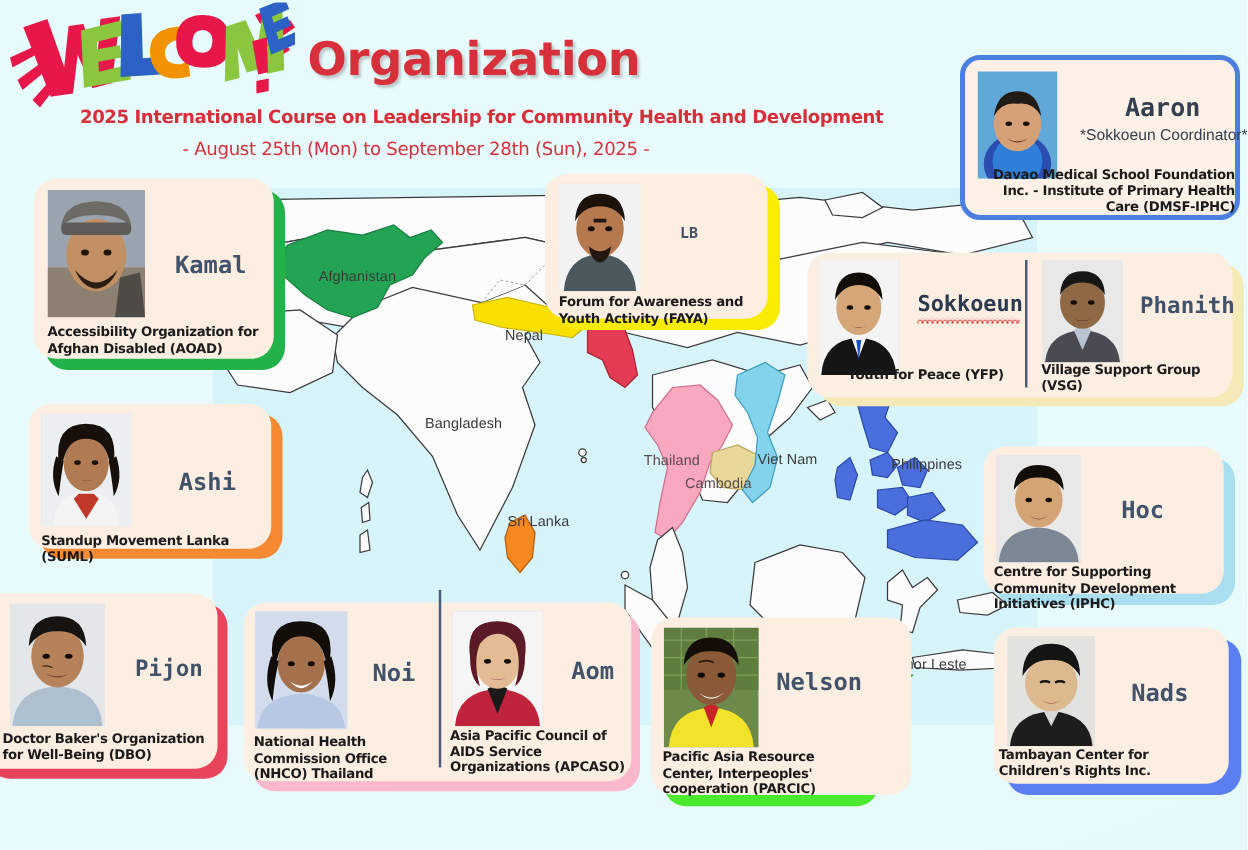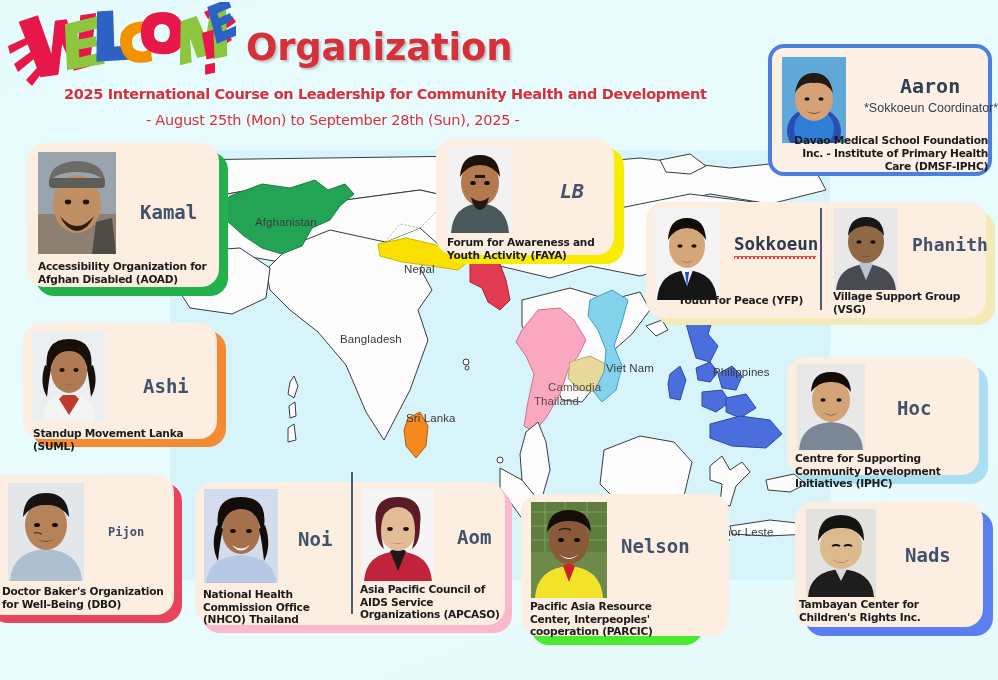--- a/index.html
+++ b/index.html
@@ -221,21 +221,21 @@
       <circle class="ld" cx="297" cy="218" r="2"></circle>
       <circle class="ld" cx="330" cy="310" r="3"></circle>
 
       <path class="ld" d="M490,10 L520,4 L536,16 L520,24 L496,22 Z" fill="#fcfcfc"></path>
     </svg>
 
     <span class="mlabel" style="left:85px;  top:66px;">Afghanistan</span>
     <span class="mlabel" style="left:234px; top:113px;">Nepal</span>
     <span class="mlabel" style="left:170px; top:155px;margin-top:28px;">Bangladesh</span>
     <span class="mlabel" style="left:236px; top:262px;">Sri Lanka</span>
-    <span class="mlabel" style="left:364px; top:213px; color:#5a4a4a;margin-top:32px;">Thailand</span>
+    <span class="mlabel" style="left:345px; top:213px; color:#5a4a4a;">Thailand</span>
     <span class="mlabel" style="left:378px; top:231px; color:#5a4a4a;">Cambodia</span>
     <span class="mlabel" style="left:436px; top:212px;">Viet Nam</span>
     <span class="mlabel" style="left:543px; top:216px;">Philippines</span>
     <span class="mlabel" style="left:542px; top:376px;">Timor Leste</span>
   </div>
 
   <div id="welcome">
     <svg viewBox="0 0 228 86" xmlns="http://www.w3.org/2000/svg">
 
       <g fill="#e8174a">
@@ -353,21 +353,21 @@
           <rect width="66" height="86" fill="#f2f2f2"></rect>
         <path d="M4,86 Q6,58 33,56 Q60,58 62,86 Z" fill="#49595e"></path>
         <ellipse cx="33" cy="36" rx="19" ry="23" fill="#b5794f"></ellipse>
         <path d="M13,30 Q14,8 33,8 Q52,8 53,30 Q46,18 33,18 Q20,18 13,30 Z" fill="#1c120a"></path>
         <ellipse cx="26" cy="36" rx="2.8" ry="2" fill="#180f06"></ellipse>
         <ellipse cx="40" cy="36" rx="2.8" ry="2" fill="#180f06"></ellipse>
         <path d="M24,50 Q33,58 42,50 Q40,62 33,63 Q26,62 24,50 Z" fill="#241710"></path>
         <rect x="28" y="28" width="10" height="3" fill="#241710"></rect>
       </svg>
     </div>
-    <div class="pname" style="left:124px; top:40px; font-size:20px;font-style:italic;">LB</div>
+    <div class="pname" style="left:108px; top:40px; font-size:12px;">LB</div>
     <div class="porg" style="left:11px; top:97px; width:160px;">Forum for Awareness and Youth Activity (FAYA)</div>
   </div>
 
   <div style="position:absolute; left:655px; top:211px; width:340px; height:114px; background:#f6e9b8; border-radius:18px; z-index:4;"></div>
   <div class="card" style="left:646px; top:202px; width:340px; height:116px;">
     <div class="divider" style="left:174px; top:6px; height:102px;"></div>
 
     <div class="photo" style="left:9px; top:6px; width:64px; height:92px;">
       <svg viewBox="0 0 64 92">
           <rect width="64" height="92" fill="#f4f4f4"></rect>
@@ -425,21 +425,21 @@
           <rect width="76" height="98" fill="#e4e7ea"></rect>
         <path d="M2,98 Q4,68 38,66 Q72,68 74,98 Z" fill="#aebfd0"></path>
         <ellipse cx="38" cy="42" rx="21" ry="25" fill="#b5825a"></ellipse>
         <path d="M15,34 Q16,10 38,10 Q60,10 61,34 Q52,21 38,22 Q24,21 15,34 Z" fill="#171310"></path>
         <ellipse cx="29" cy="42" rx="3" ry="2" fill="#140c04"></ellipse>
         <ellipse cx="47" cy="42" rx="3" ry="2" fill="#140c04"></ellipse>
         <path d="M29,56 Q38,62 47,56 Q38,60 29,56 Z" fill="#7d3f30"></path>
         <path d="M26,50 Q30,49 34,51" stroke="#3a2616" stroke-width="1" fill="none"></path>
       </svg>
     </div>
-    <div class="pname" style="left:126px; top:50px; font-size:12px;">Pijon</div>
+    <div class="pname" style="left:126px; top:50px; font-size:18px;">Pijon</div>
     <div class="porg" style="left:20px; top:110px; width:166px;">Doctor Baker's Organization for Well-Being (DBO)</div>
   </div>
 
   <div style="position:absolute; left:202px; top:490px; width:310px; height:143px; background:#f9b8cc; border-radius:18px; z-index:4;"></div>
   <div class="card" style="left:195px; top:482px; width:310px; height:143px;">
     <div class="divider" style="left:156px; top:-10px; height:142px;"></div>
 
     <div class="photo" style="left:9px; top:7px; width:74px; height:94px;">
       <svg viewBox="0 0 74 94">
           <rect width="74" height="94" fill="#d2dced"></rect>

